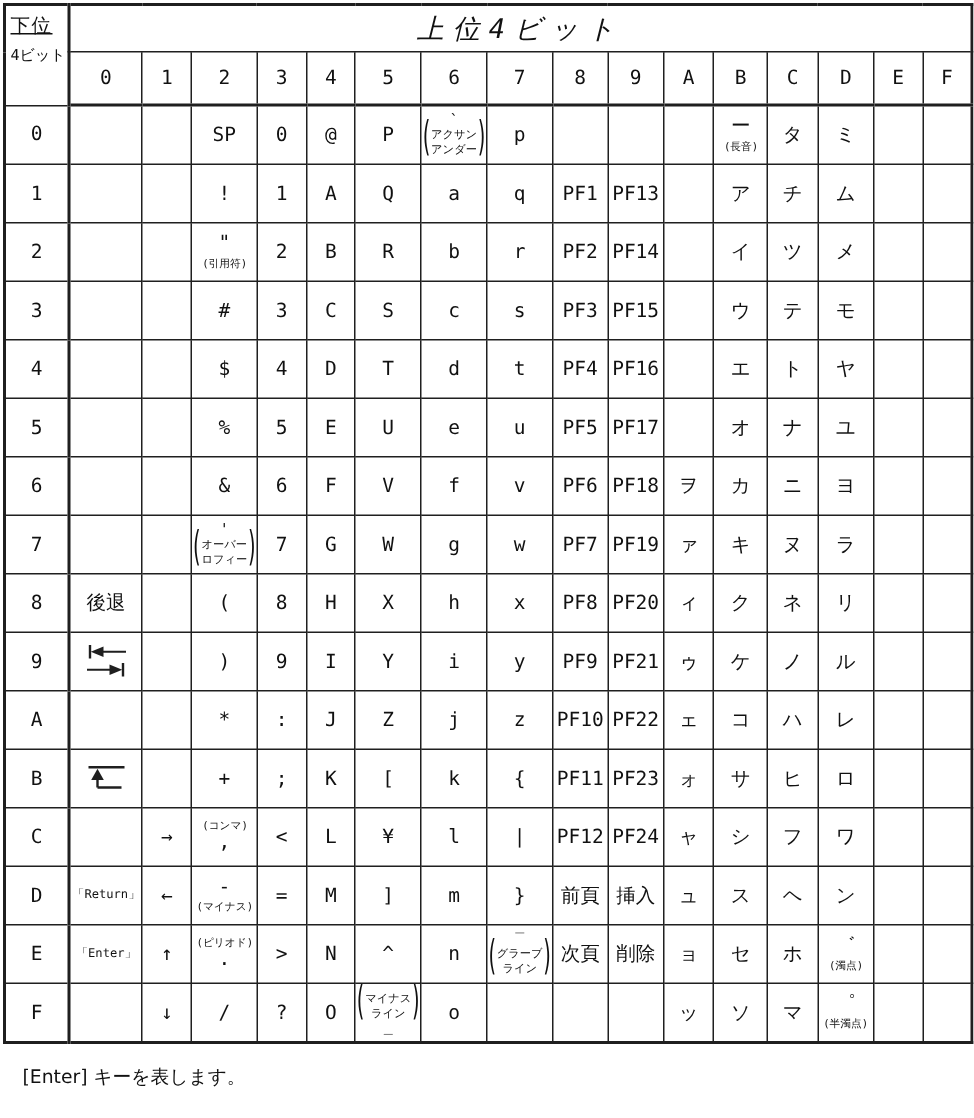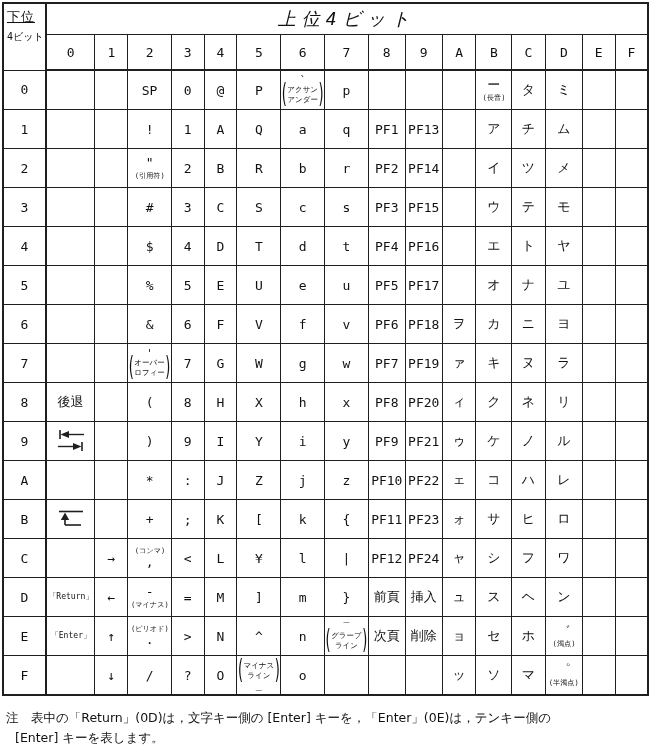--- a/index.html
+++ b/index.html
@@ -525,16 +525,15 @@
               <div class="main-ch">゜</div>
               <div class="note-txt">(半濁点)</div>
             </div>
           </td>
           <td></td>
           <td></td>
         </tr>
       </tbody>
   </table>
   <div class="note">
-    <div>注　表中の「Return」(0D)は，文字キー側の [Enter] キーを，「Enter」(0E)は，テンキー側の</div>
     <div class="note-l2">[Enter] キーを表します。</div>
   </div>
 </div>
 
 </body></html>

